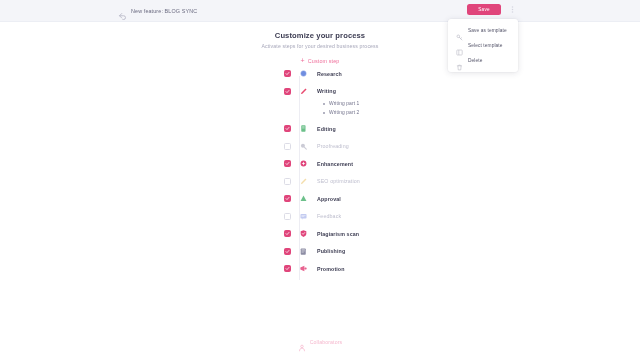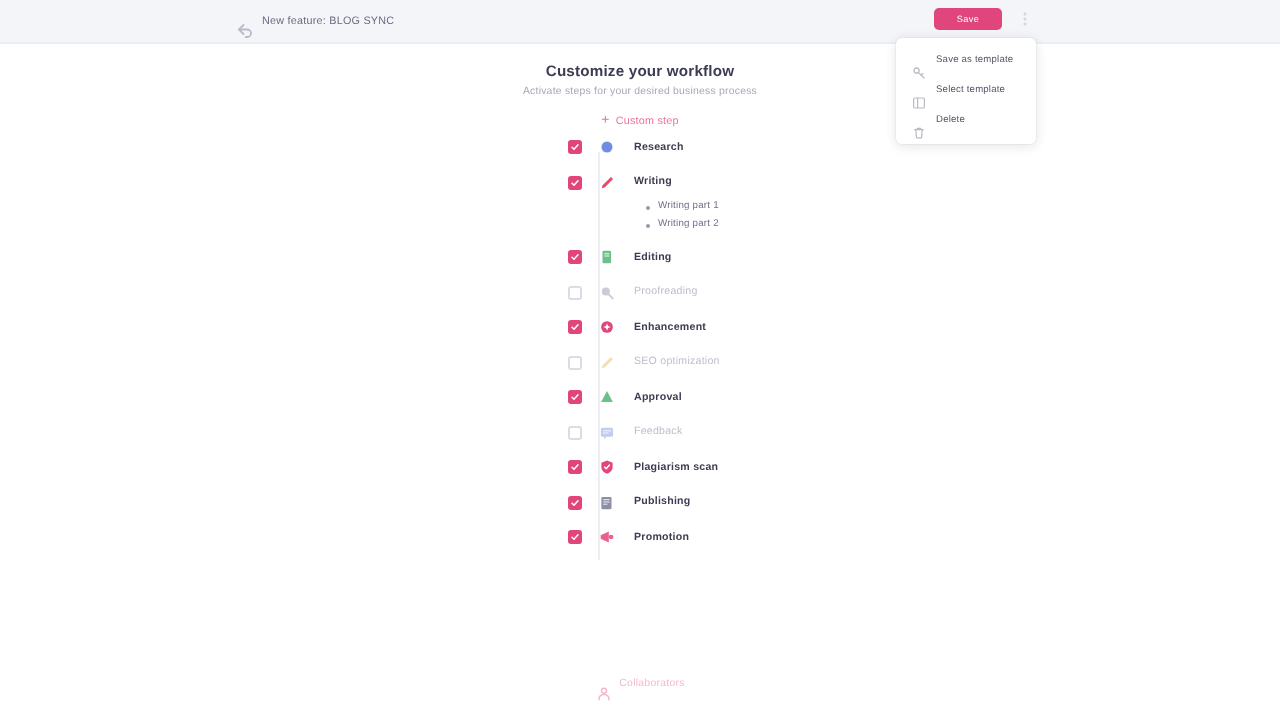--- a/index.html
+++ b/index.html
@@ -329,21 +329,21 @@
         <path d="M2.6 3.6 H11.4" stroke="#76768c" stroke-width="1.2" stroke-linecap="round"></path>
         <path d="M5.3 3.6 V2.3 H8.7 V3.6" fill="none" stroke="#76768c" stroke-width="1.2" stroke-linejoin="round"></path>
         <path d="M3.8 3.6 L4.5 11.8 H9.5 L10.2 3.6" fill="none" stroke="#76768c" stroke-width="1.2" stroke-linejoin="round"></path>
       </svg>
     </span>
     <span class="dropdown-label">Delete</span>
   </div>
 </div>
 
 <div class="page-head">
-  <h1 class="page-title">Customize your workflow</h1>
+  <h1 class="page-title">Customize your process</h1>
   <p class="page-subtitle">Activate steps for your desired business process</p>
   <div class="custom-step">
     <span class="plus">+</span>
     <span>Custom step</span>
   </div>
 </div>
 
 <div class="connector"></div>
 
 <div class="steps" id="steps-list">

